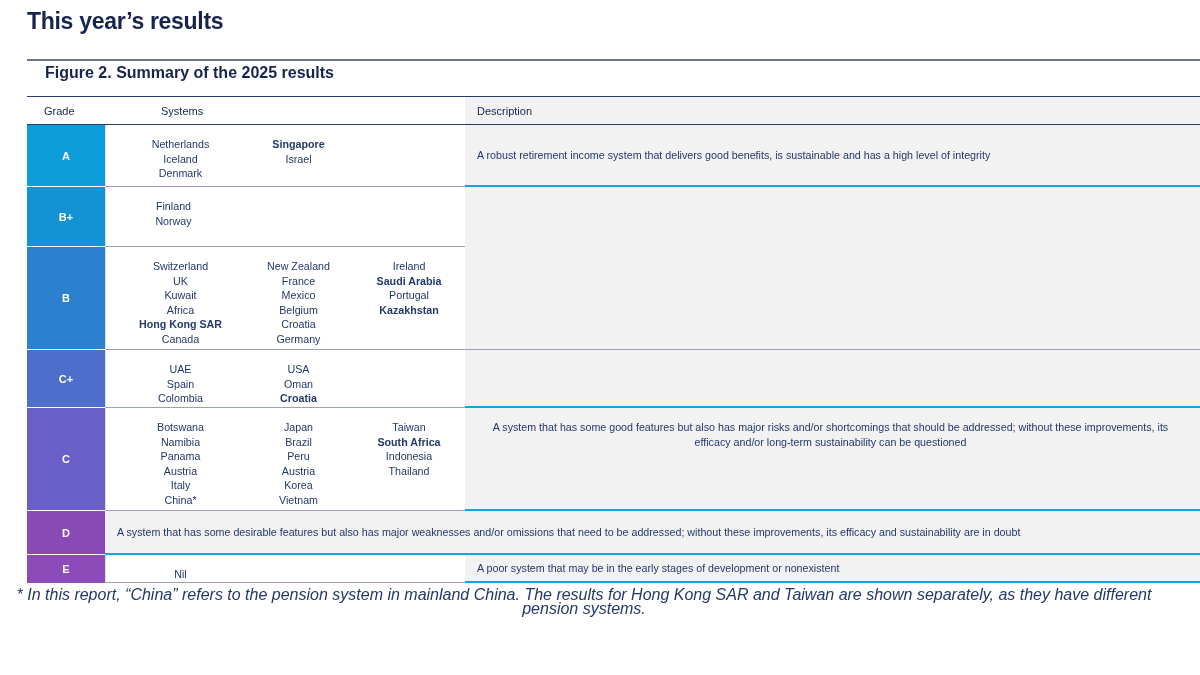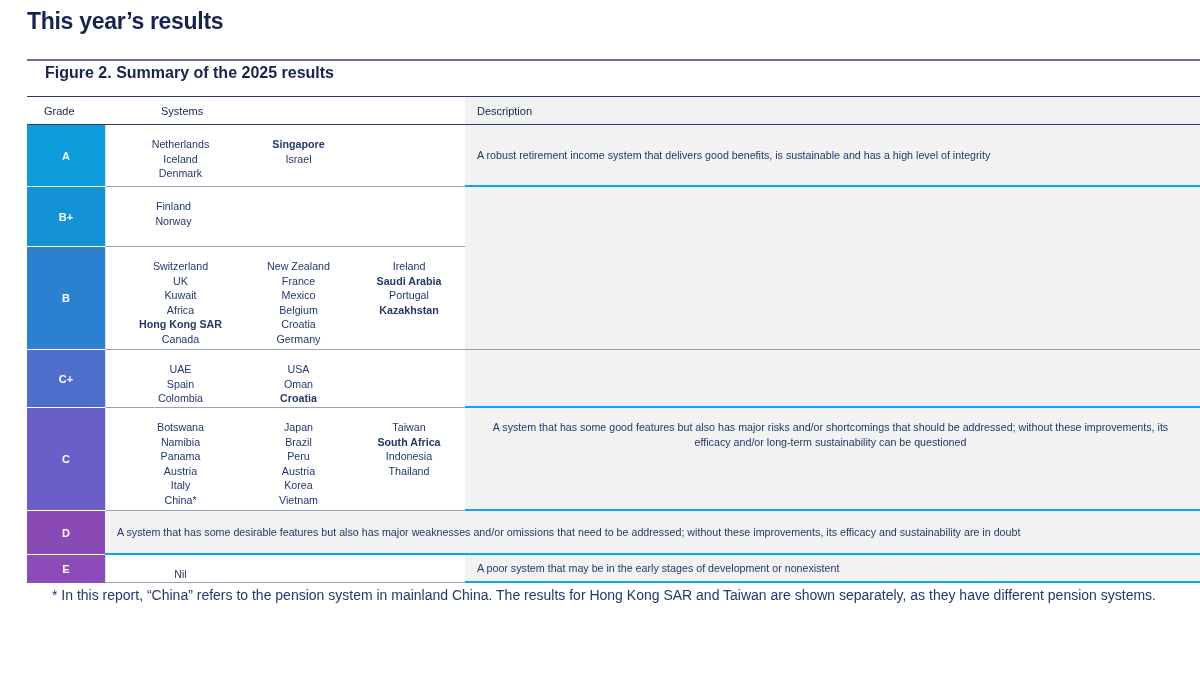--- a/index.html
+++ b/index.html
@@ -77,22 +77,22 @@
     flex: 1 1 auto;
     background: #f2f2f2;
     border-bottom: 2px solid #0ea5e9;
     padding: 12px 16px 12px 12px;
     font-size: 10.7px; line-height: 14.6px; color: #23386b;
   }
   .desc-cell.mid { display: flex; align-items: center; }
   .desc-cell.top { display: block; }
 
   .footnote {
-    position: absolute; left: 34px; top: 588px; width: 1140px;
-    font-size: 14px; color: #23386b; line-height: 14px;
+    position: absolute; left: 14px; top: 588px; width: 1140px;
+    font-size: 16px; color: #23386b; line-height: 14px; font-style: italic;
   }
 
   .footer { position: absolute; left: 0; top: 640px; width: 1200px; height: 35px; }
 </style>
 </head>
 <body>
 
 <div class="page">
 
   <div class="page-title">This year’s results</div>

